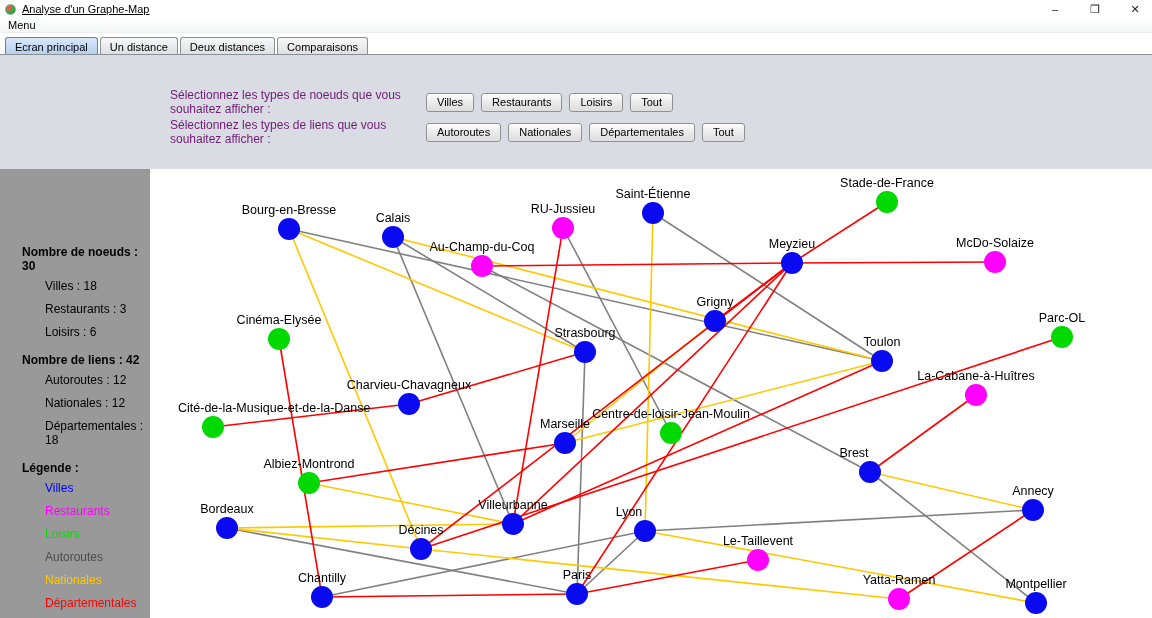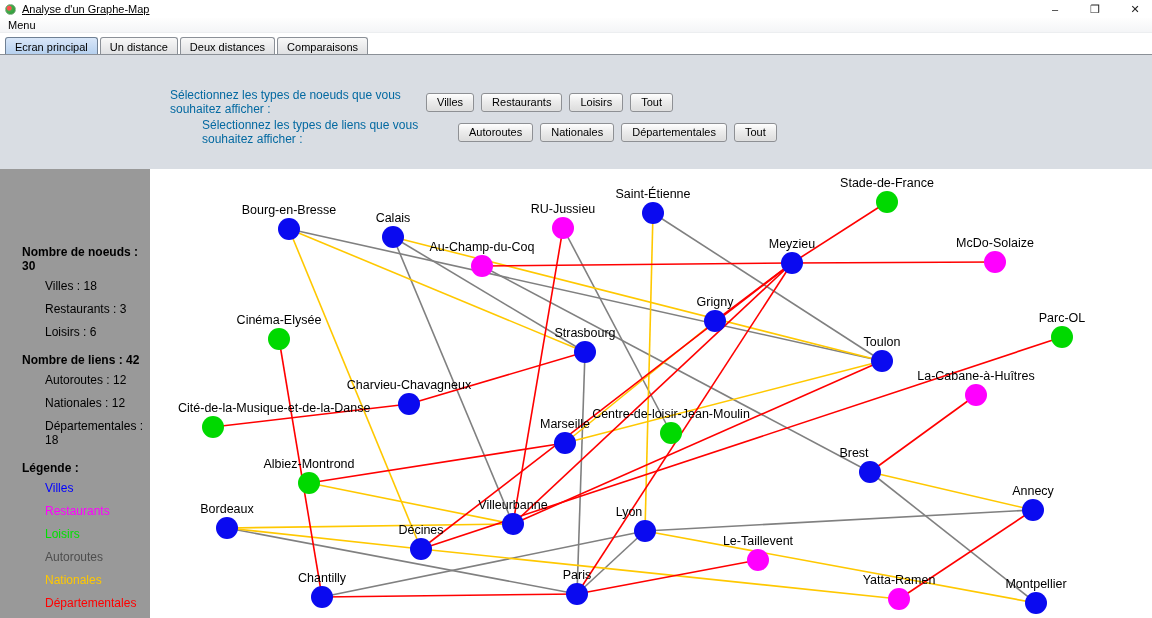--- a/index.html
+++ b/index.html
@@ -24,22 +24,22 @@
   #tabs { position:absolute; left:5px; bottom:0; display:flex; gap:2px; }
   .tab { font-size:11px; color:#000; padding:3px 9px 2px 9px; border:1px solid #8b9097; border-bottom:none;
          border-radius:3px 3px 0 0; background:linear-gradient(#f8f8f8,#dedfe1); height:18px; }
   .tab.selected { background:linear-gradient(#d9e7f9,#b4cfee); border-color:#6f8094; }
   #tab-underline { position:absolute; left:0; bottom:0; width:1152px; height:1px; background:#8b9097; }
 
   
   #band { position:absolute; left:0; top:55px; width:1152px; height:114px; background:#d9dde3; }
   .ctl-row { position:absolute; left:170px; display:flex; align-items:center; }
   #row-nodes { top:33px; }
-  #row-links { top:63px;margin-left:32px; }
-  .ctl-label { font-size:12px; color:#0369a1; width:256px; }
+  #row-links { top:63px; }
+  .ctl-label { font-size:12px; color:#701a75; width:256px; }
   .btns { display:flex; gap:7px; margin-left:0px; }
   .btn { font-size:11px; color:#000; padding:2px 10px; height:19px; border:1px solid #8e9094; border-radius:3px;
          background:linear-gradient(#ffffff,#ececec 45%,#dcdcdc); box-shadow:inset 0 0 1px #fff; cursor:default; white-space:nowrap; }
 
   
   #main { position:absolute; left:0; top:169px; width:1152px; height:449px; }
   #sidebar { position:absolute; left:0; top:0; width:150px; height:449px; background:#999999; padding-top:62px; }
   .sb-header { font-size:12px; font-weight:bold; color:#000; margin:14px 0 6px 22px; }
   .sb-item { font-size:12px; color:#000; margin:0 0 9px 45px; }
   .sb-legend-item { font-size:12px; margin:0 0 9px 45px; }

